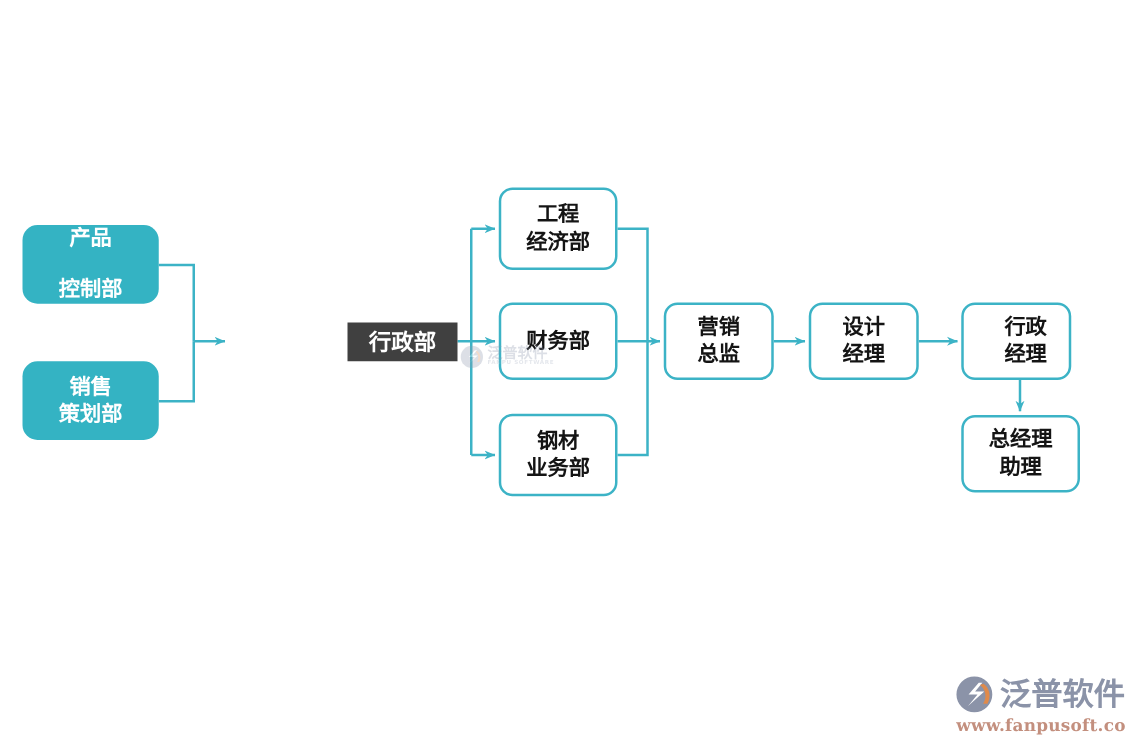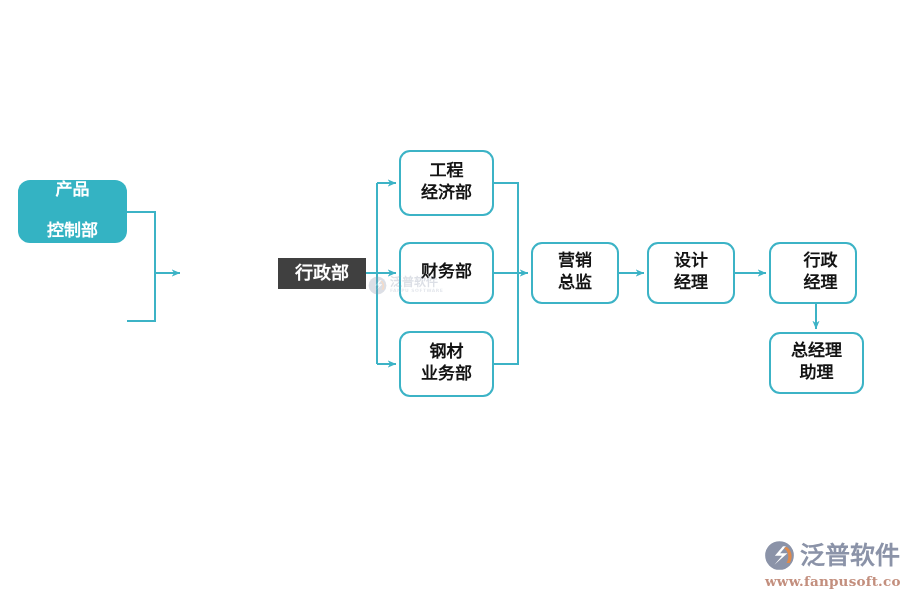--- a/index.html
+++ b/index.html
@@ -48,21 +48,21 @@
 
   
   .node {
     position: absolute;
     box-sizing: border-box;
     display: flex;
     flex-direction: column;
     align-items: center;
     justify-content: center;
     text-align: center;
-    font-family: Liberation Mono, monospace;
+    font-family: Liberation Serif, serif;
     font-weight: 700;
     font-size: 17px;
     line-height: 22px;
     color: #141414;
     white-space: nowrap;
   }
   .node .ln { display: block; }
 
   
   .node.outline {
@@ -206,20 +206,24 @@
 
       <path d="M816,304 L816,329" marker-end="url(#ahd)"></path>
     </g>
   </svg>
 
   <div class="node solid" style="left:18px;  top:180px; width:109px; height:63px;justify-content:space-between;">
     <span class="ln">产品</span>
     <span class="ln">控制部</span>
   </div>
 
+  <div class="node solid" style="left:18px;  top:289px; width:109px; height:63px;">
+    <span class="ln">销售</span>
+    <span class="ln">策划部</span>
+  </div>
 
 
   <div class="node banner" style="left:278px; top:258px; width:88px; height:31px;">
     <span class="ln">行政部</span>
   </div>
 
   <div class="node outline" style="left:399px; top:150px; width:95px; height:66px;">
     <span class="ln">工程</span>
     <span class="ln">经济部</span>
   </div>

